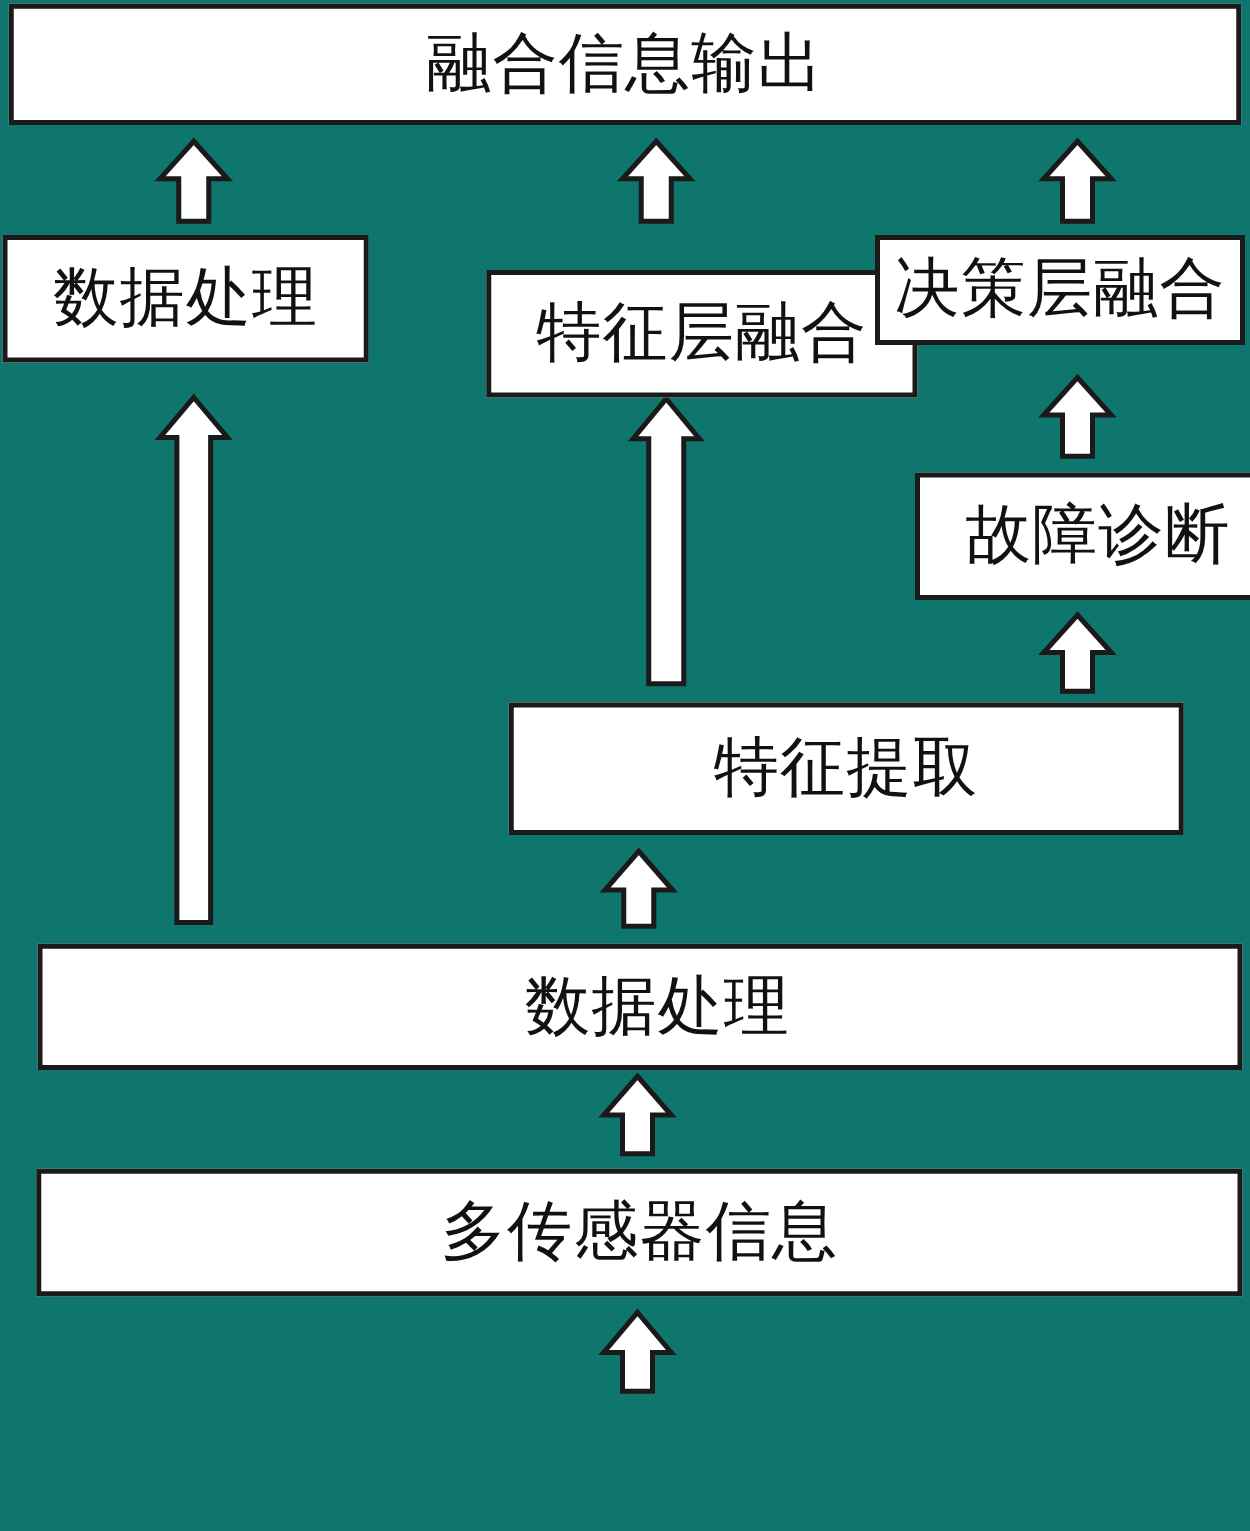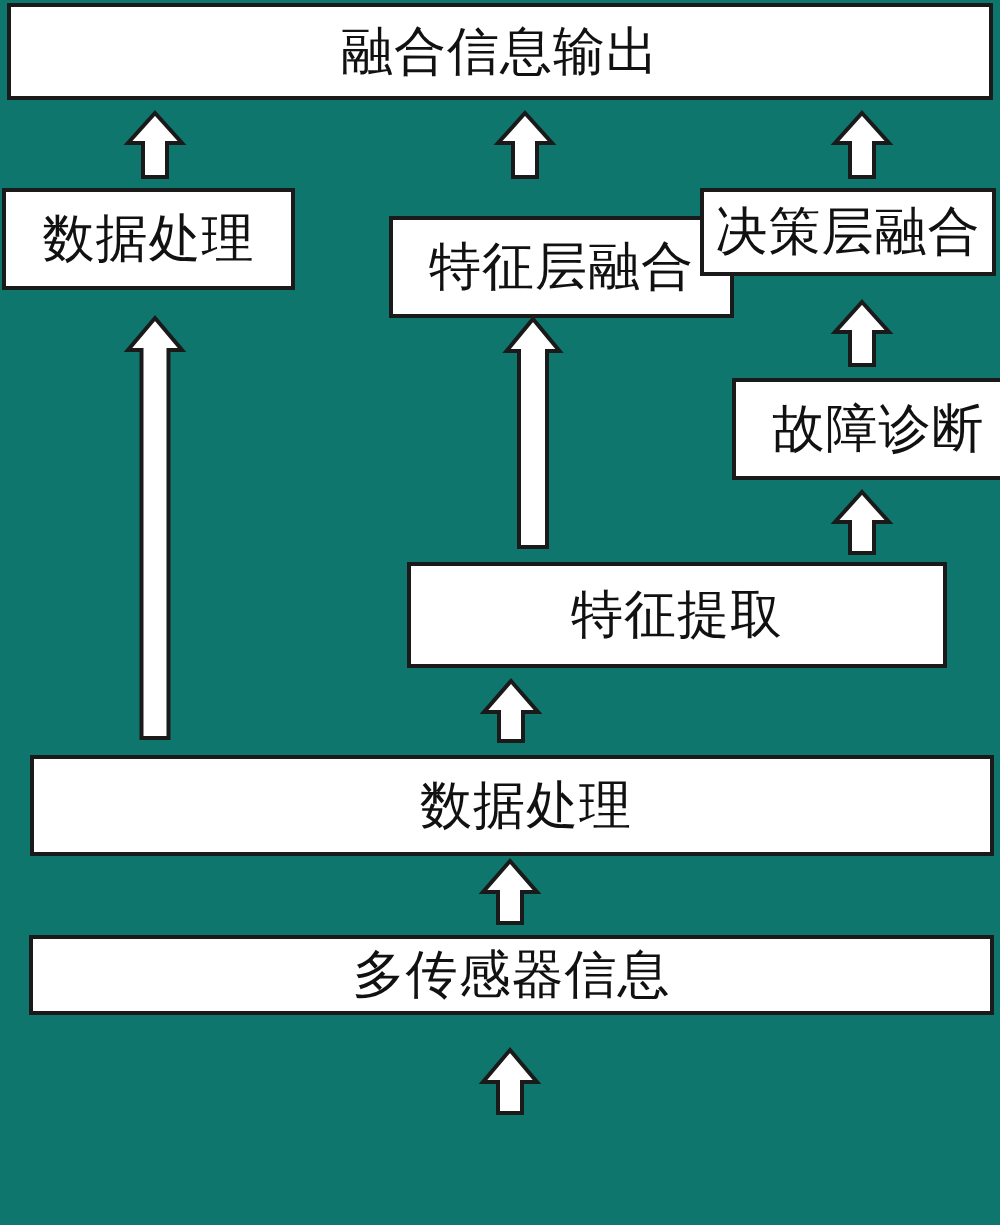--- a/index.html
+++ b/index.html
@@ -45,21 +45,21 @@
     stroke-linejoin: miter;
   }
   
   #node-fusion-output      { left: 7px;   top: 3px;    width: 986px; height: 97px; }
   #node-data-layer-fusion  { left: 2px;   top: 188px;  width: 293px; height: 102px; }
   #node-feature-layer-fusion { left: 389px; top: 188px; width: 345px; height: 102px; margin-top: 28px; }
   #node-decision-layer-fusion { left: 700px; top: 188px; width: 296px; height: 88px; }
   #node-fault-diagnosis    { left: 732px; top: 378px;  width: 293px; height: 102px; }
   #node-feature-extraction { left: 407px; top: 562px;  width: 540px; height: 106px; }
   #node-data-processing    { left: 30px;  top: 755px;  width: 964px; height: 101px; padding-left: 28px; }
-  #node-multi-sensor-info  { left: 29px;  top: 935px;  width: 965px; height: 80px; }
+  #node-multi-sensor-info  { left: 29px;  top: 935px;  width: 965px; height: 102px; }
   #node-measured-object    { left: 29px;  top: 1122px; width: 965px; height: 97px; }
 </style>
 </head>
 <body>
 
 <div id="canvas">
 
   <svg id="arrows" viewBox="0 0 1000 1225" xmlns="http://www.w3.org/2000/svg">
     <polygon points="155,113 182,143 167,143 167,177 143,177 143,143 128,143"></polygon>
     <polygon points="525,113 552,143 537,143 537,177 513,177 513,143 498,143"></polygon>

